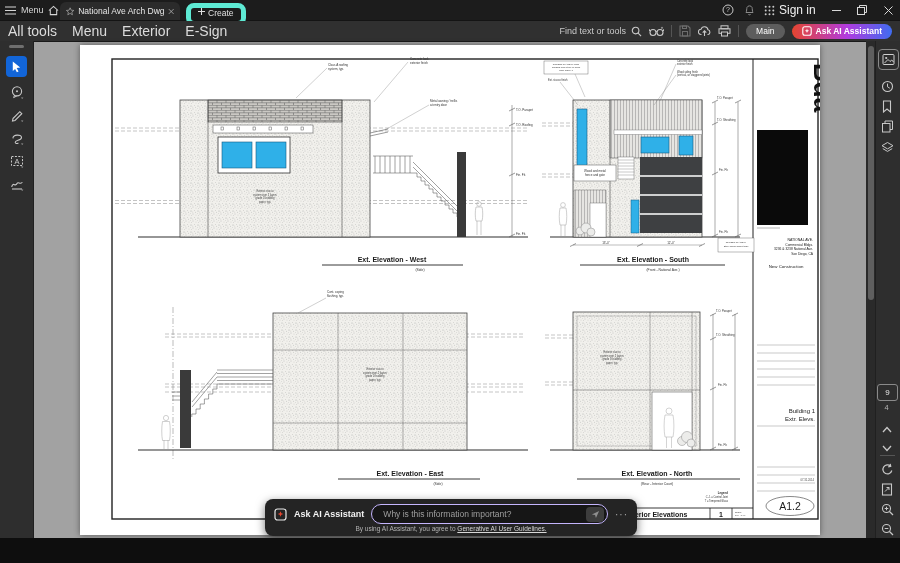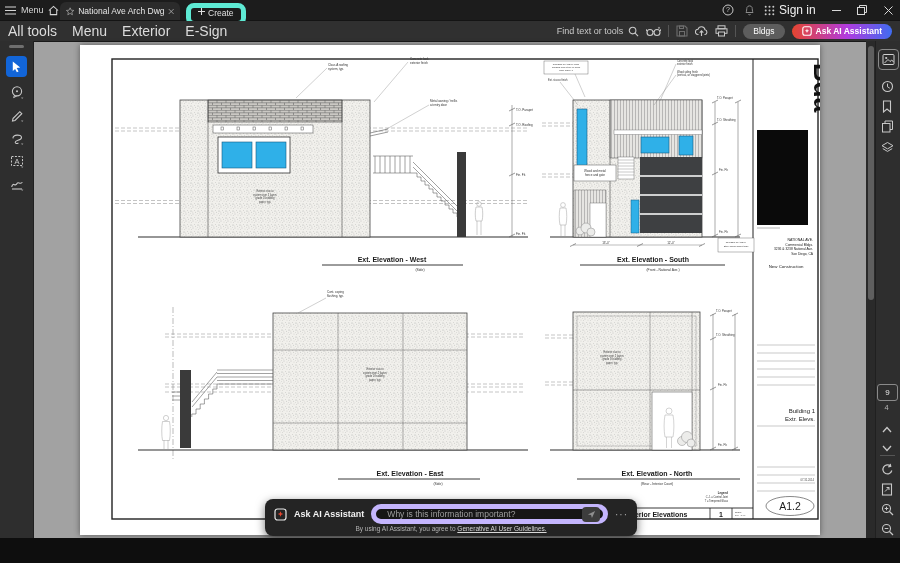--- a/index.html
+++ b/index.html
@@ -34,21 +34,21 @@
   .scrolltrack{left:866px;top:41px;width:9px;height:497px;background:#2a2a2a;}
   .scrollthumb{left:867.5px;top:46px;width:6px;height:254px;background:#5f5f5f;border-radius:3px;}
   .grip{left:9px;top:45px;width:15px;height:3px;border-radius:2px;background:#6f6f6f;}
   
   .page{left:80px;top:45px;width:740px;height:490px;background:#fff;box-shadow:0 0 6px rgba(0,0,0,.45);}
   svg text{font-family:"Liberation Sans",sans-serif;}
   
   .aibar{left:265px;top:499px;width:372px;height:37px;background:#242424;border-radius:8px;box-shadow:0 3px 10px rgba(0,0,0,.55);}
   .aibar .row1{left:0;top:4px;width:372px;height:22px;display:flex;align-items:center;padding:0 9px;box-sizing:border-box;gap:7px;}
   .ailabel{font-size:9px;font-weight:bold;color:#f2f2f2;white-space:nowrap;}
-  .aiinput{flex:1;height:20px;background:#161616;border:5px solid #c4b5fd;border-radius:10px;display:flex;align-items:center;padding:0 3px 0 9px;box-sizing:border-box;gap:4px;}
+  .aiinput{flex:1;height:20px;background:#161616;border:1px solid #c4b5fd;border-radius:10px;display:flex;align-items:center;padding:0 3px 0 9px;box-sizing:border-box;gap:4px;}
   .aiinput input{flex:1;background:transparent;border:none;outline:none;color:#ddd;font-size:8.5px;font-family:"Liberation Sans",sans-serif;}
   .aiinput input::placeholder{color:#9e9e9e;}
   .sendbtn{width:18px;height:15px;border-radius:4px;background:#3d3d3d;display:flex;align-items:center;justify-content:center;}
   .dots{color:#aaa;font-size:10px;letter-spacing:1px;}
   .row2{left:0;top:26px;width:372px;text-align:center;font-size:6.5px;color:#b3b3b3;}
   .row2 .lnk{text-decoration:underline;color:#d8d8d8;}
   
   .taskbar{left:0;top:538px;width:900px;height:25px;background:#0e0e0e;}
 </style>
 </head>
@@ -162,21 +162,21 @@
         <path d="M3.5 9.5 H3 A2.6 2.6 0 0 1 3 4.3 A3.6 3.6 0 0 1 10 4.8 A2.4 2.4 0 0 1 10 9.5 H9.5" fill="none" stroke="#c9c9c9" stroke-width="1.1"></path>
         <path d="M6.5 11 V6 M4.7 7.6 L6.5 5.8 L8.3 7.6" fill="none" stroke="#c9c9c9" stroke-width="1.1"></path>
       </svg>
     <svg width="13" height="12" viewBox="0 0 13 12">
         <rect x="3" y="0.8" width="7" height="3" fill="none" stroke="#c9c9c9" stroke-width="1"></rect>
         <rect x="1" y="3.8" width="11" height="4.5" fill="none" stroke="#c9c9c9" stroke-width="1"></rect>
         <rect x="3.5" y="7" width="6" height="4" fill="#303030" stroke="#c9c9c9" stroke-width="1"></rect>
       </svg>
     <div class="vsep"></div>
     <div class="pill share">
-      <span>Bldgs</span>
+      <span>Main</span>
     </div>
     <div class="pill aipill">
       <svg width="10" height="10" viewBox="0 0 10 10">
           <rect x="0.8" y="0.8" width="8.4" height="8.4" rx="2" fill="none" stroke="#fff" stroke-width="1.1"></rect>
           <path d="M5 2.6 l0.6 1.6 1.6 0.6 -1.6 0.6 -0.6 1.6 -0.6 -1.6 -1.6 -0.6 1.6 -0.6 Z" fill="#fff"></path>
         </svg>
       <span>Ask AI Assistant</span>
     </div>
   </div>
 

